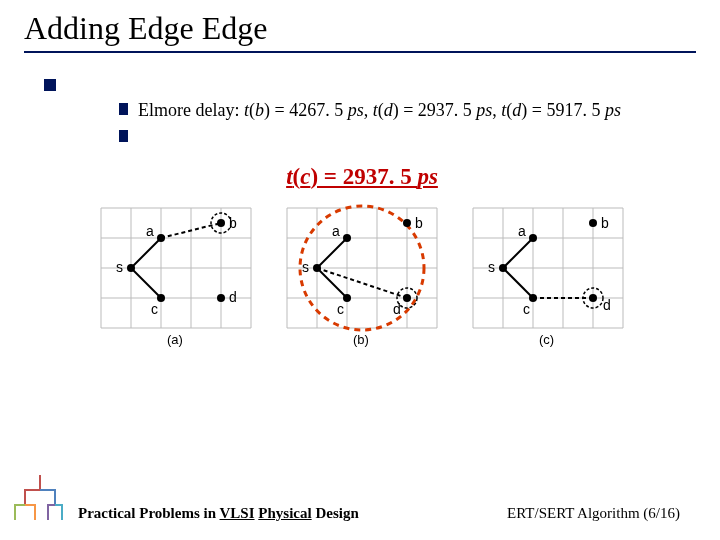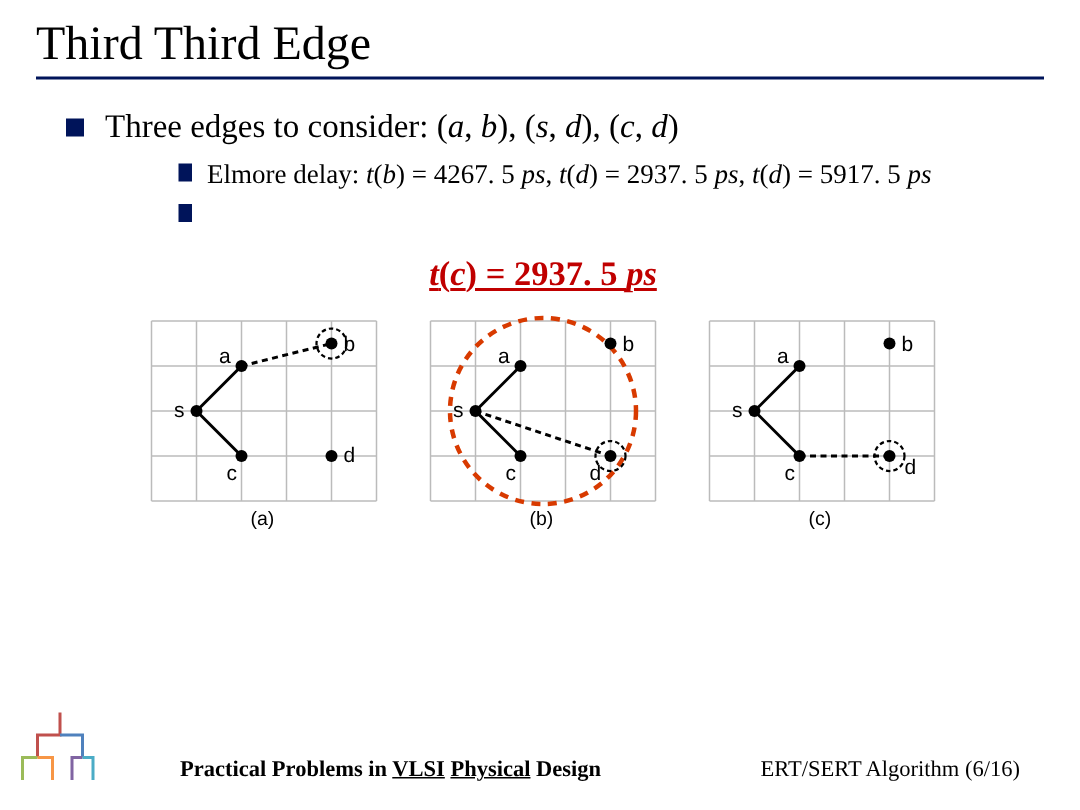--- a/index.html
+++ b/index.html
@@ -73,21 +73,21 @@
     margin-top: 4px;
   }
   .diagram {
     position: relative;
   }
   .footer {
     position: absolute;
     left: 0;
     right: 0;
     bottom: 18px;
-    padding: 0 40px 0 120px;
+    padding: 0 40px 0 78px;
     display: flex;
     justify-content: space-between;
     align-items: flex-end;
     font-family: "Times New Roman", serif;
   }
   .footer-left {
     font-size: 15px;
     font-weight: bold;
   }
   .footer-left .u { text-decoration: underline; }
@@ -98,29 +98,26 @@
   .tree-logo {
     position: absolute;
     left: 10px;
     bottom: 10px;
   }
 </style>
 </head>
 <body>
 
 <div class="title-wrap">
-  <div class="title">Third Third Edge</div>
+  <div class="title">Adding Edge Edge</div>
 </div>
 
 <div class="body">
   <div class="bullet-row">
     <div class="sq-bullet"></div>
-    <div>
-      Three edges to consider: (<span class="ital">a</span>, <span class="ital">b</span>), (<span class="ital">s</span>, <span class="ital">d</span>), (<span class="ital">c</span>, <span class="ital">d</span>)
-    </div>
   </div>
   <div class="sub-list">
     <div class="sub-row">
       <div class="tick-bullet"></div>
       <div>
         Elmore delay: <span class="ital">t</span>(<span class="ital">b</span>) = 4267. 5 <span class="ital">ps</span>, <span class="ital">t</span>(<span class="ital">d</span>) = 2937. 5 <span class="ital">ps</span>, <span class="ital">t</span>(<span class="ital">d</span>) = 5917. 5 <span class="ital">ps</span>
       </div>
     </div>
     <div class="sub-row">
       <div class="tick-bullet"></div>

